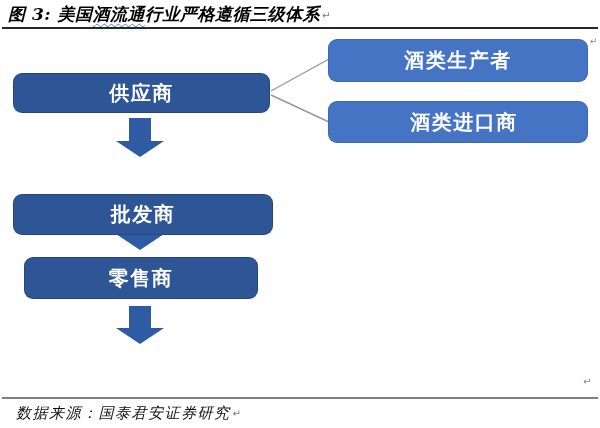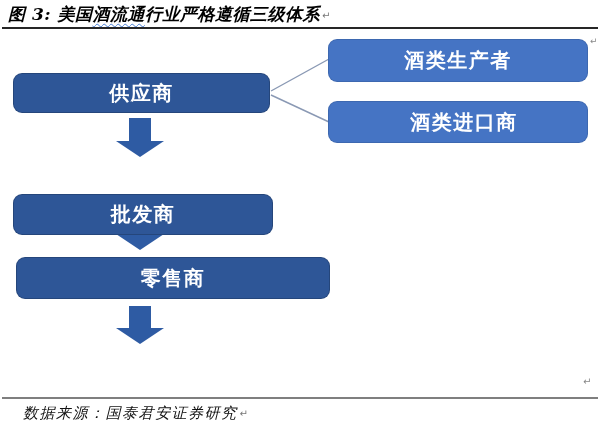--- a/index.html
+++ b/index.html
@@ -38,31 +38,31 @@
   .arrow{fill:var(--arrow);}
   .box{
     position:absolute;display:flex;align-items:center;justify-content:center;
     color:#fff;font-weight:700;font-size:20px;letter-spacing:1.5px;
     border-radius:9px;box-sizing:border-box;
   }
   .box.primary{background:var(--primary-box);border:1px solid rgba(0,0,0,.18);}
   .box.secondary{background:var(--secondary-box);border:1px solid rgba(0,0,0,.10);}
   .b-supplier {left:13px; top:73px; width:257px;height:40px;}
   .b-wholesaler{left:13px; top:162px;width:260px;height:41px;margin-top:32px;}
-  .b-retailer {left:16px; top:257px;width:314px;height:42px;}
+  .b-retailer {left:24px; top:257px;width:234px;height:42px;}
   .b-consumer {left:13px; top:345px;width:257px;height:42px;}
   .b-producer {left:328px;top:39px; width:260px;height:43px;}
   .b-importer {left:328px;top:101px;width:260px;height:42px;padding-left:12px;}
   .pmark-abs{position:absolute;color:#888;font-size:10px;
     font-family:"DejaVu Sans",sans-serif;}
   .pm-producer{left:590px;top:36px;font-size:9px;}
   .pm-footer{left:583px;top:376px;}
   
   .source{
-    position:absolute;left:23px;top:402px;
+    position:absolute;left:16px;top:402px;
     font-family:"DejaVu Serif",serif;
     font-style:italic;font-size:15px;line-height:22px;
     color:#111;letter-spacing:1.5px;white-space:nowrap;
   }
 </style>
 </head>
 <body>
 
 <div class="page">
 

